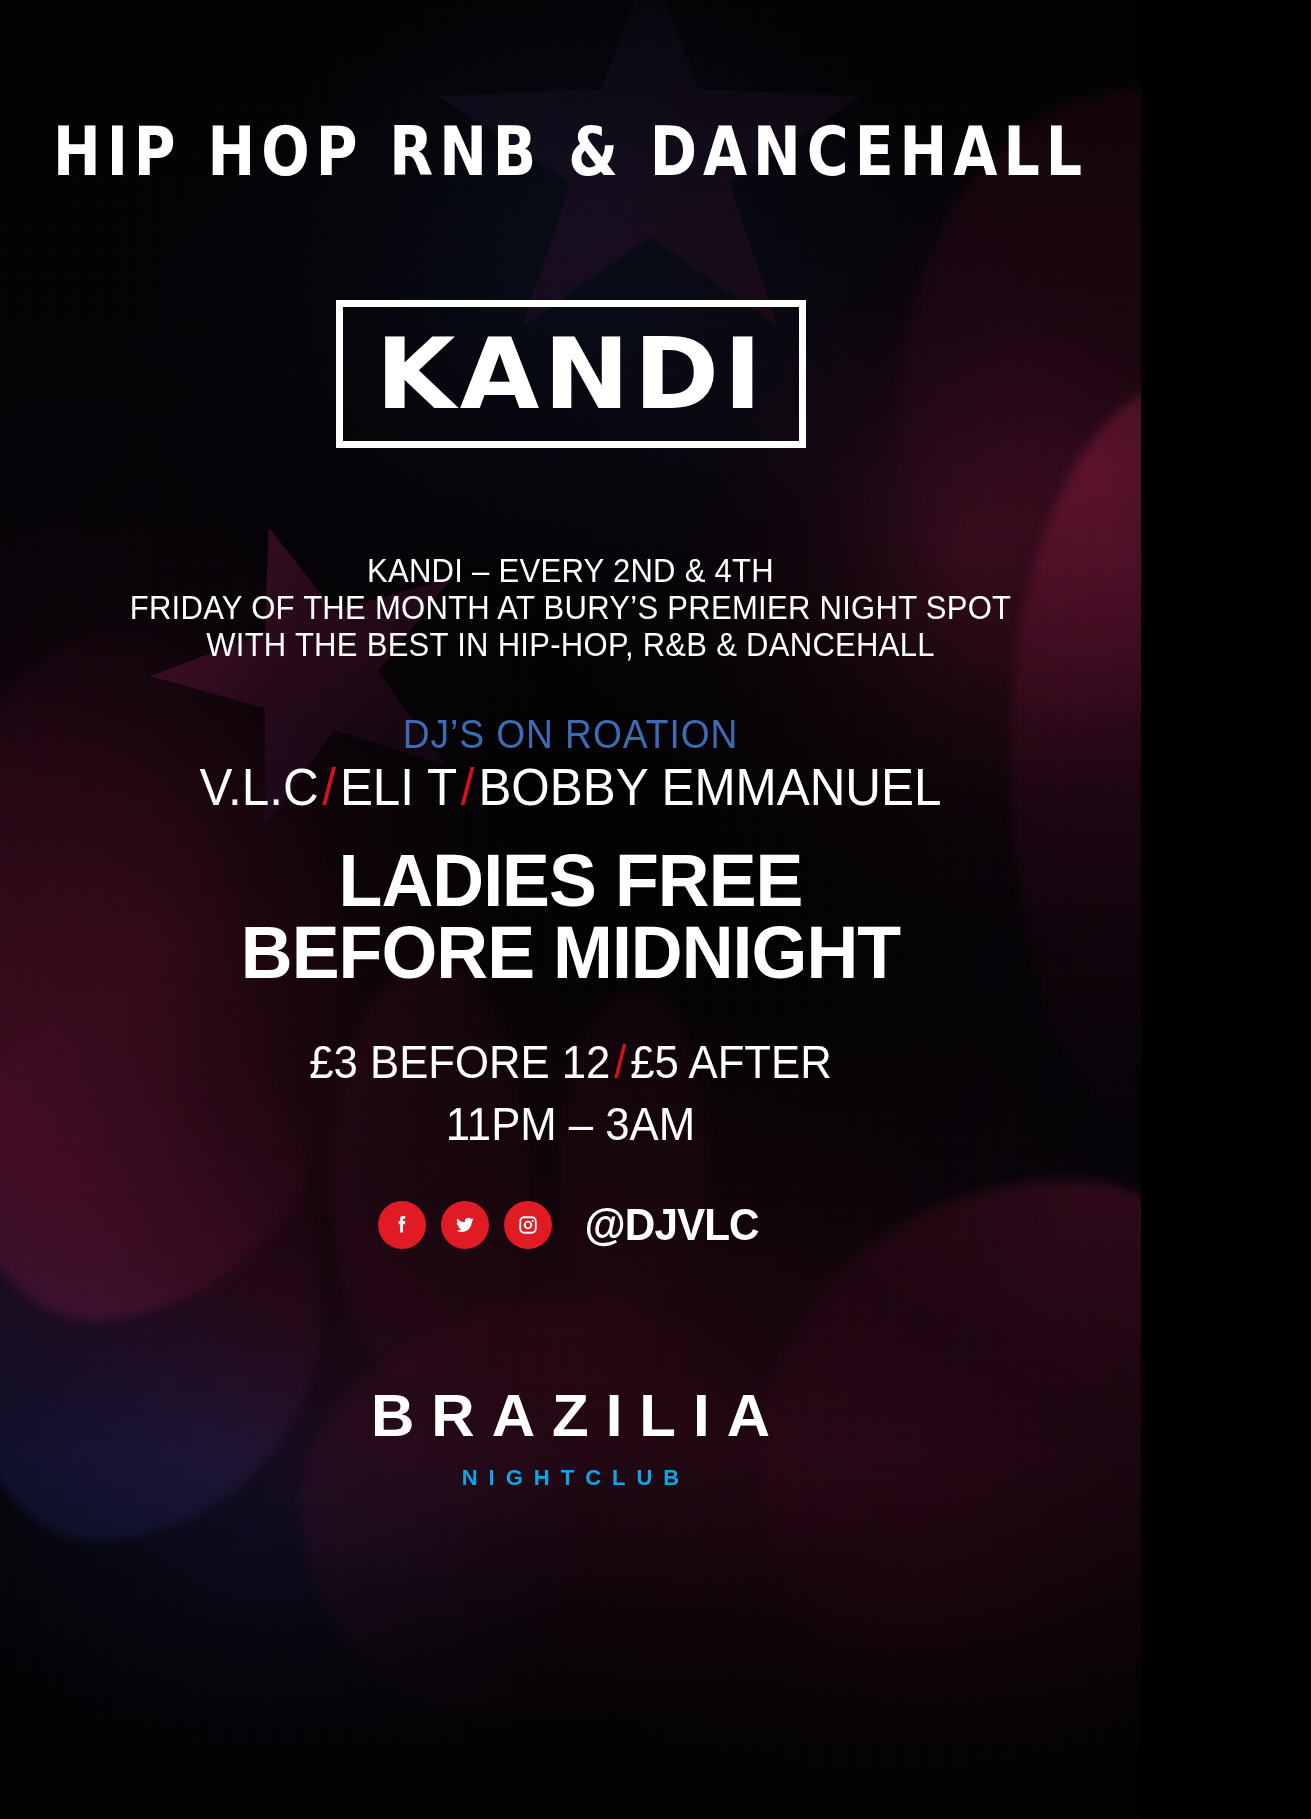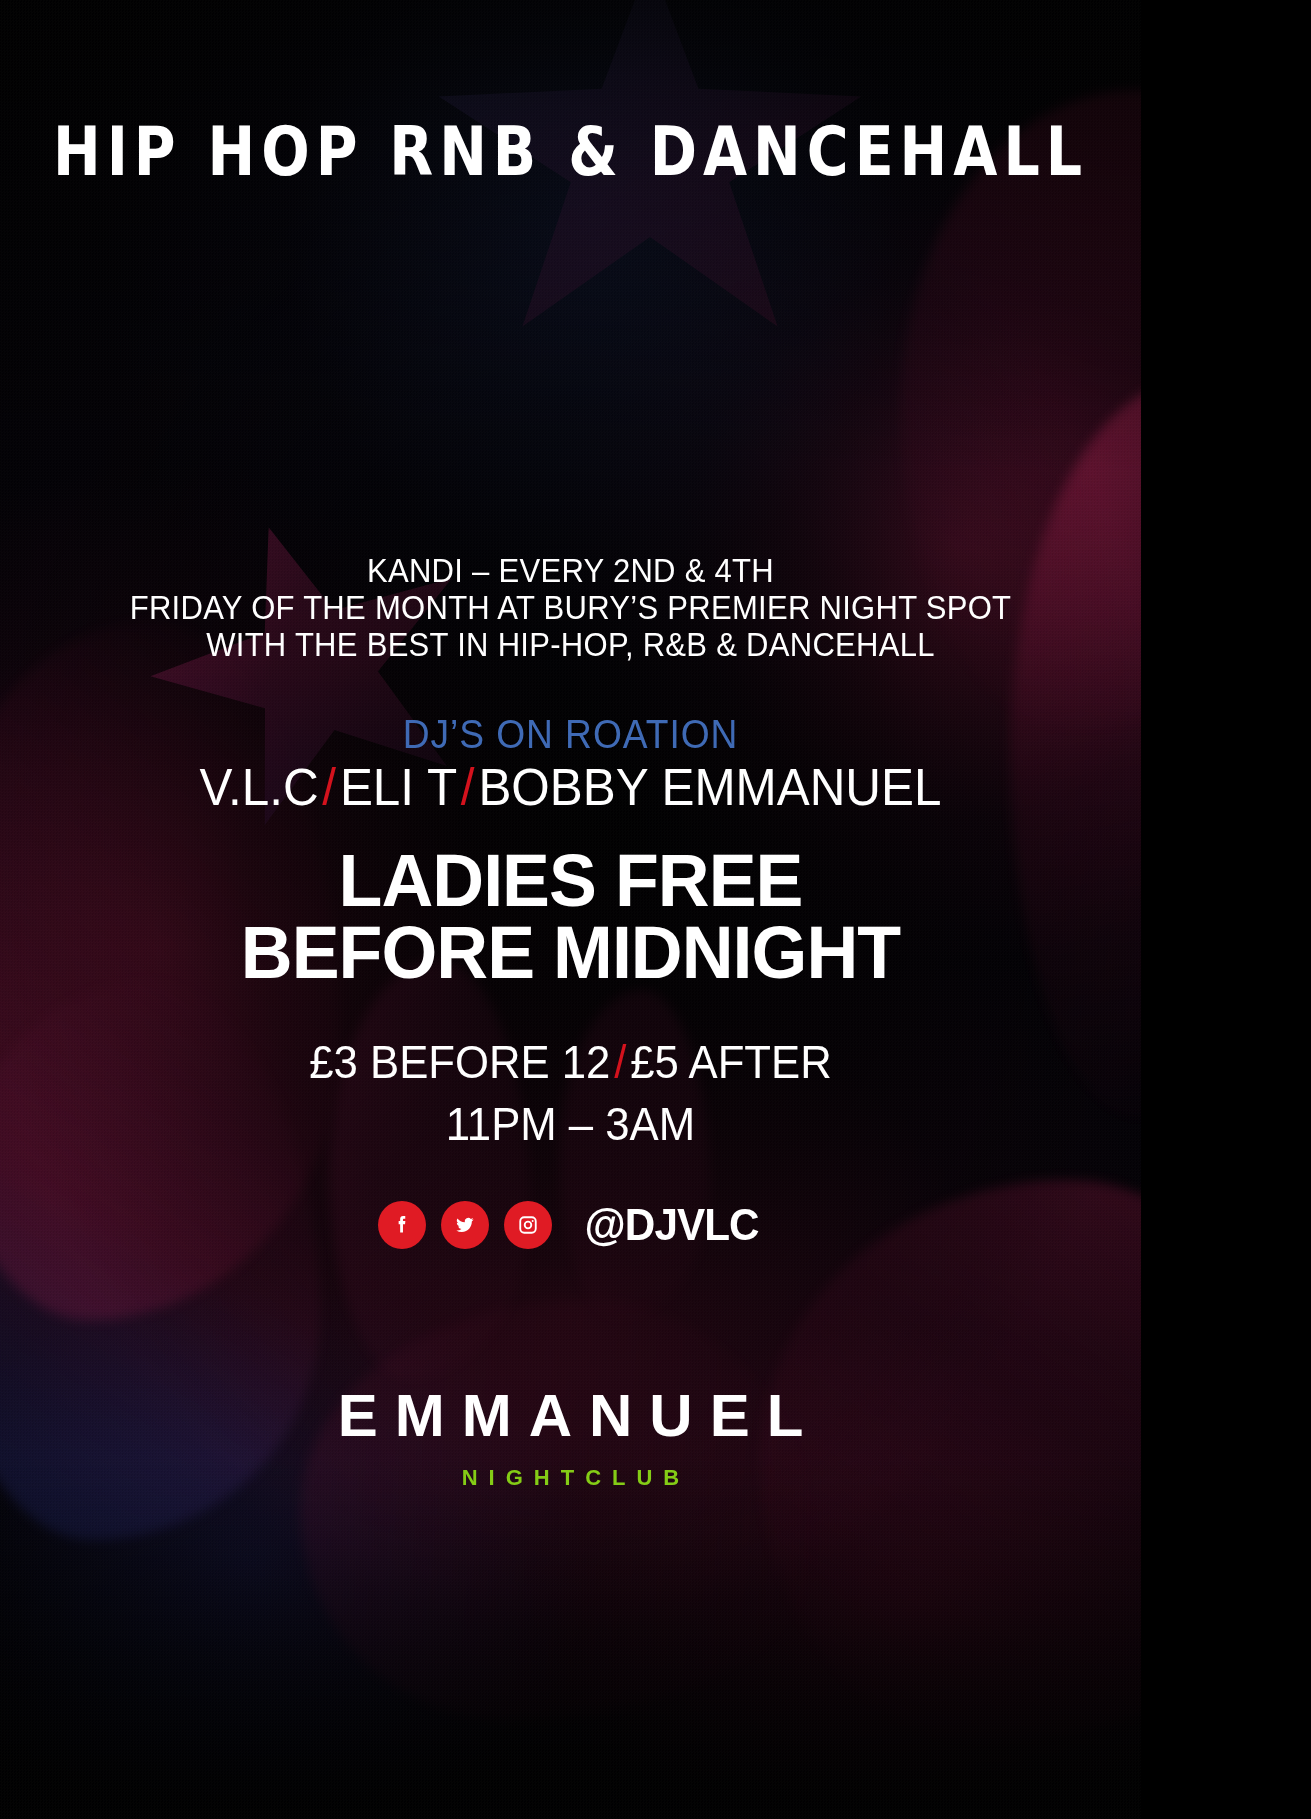--- a/index.html
+++ b/index.html
@@ -219,21 +219,21 @@
   
   .brand {
     position:absolute; top:1381px; left:0; width:100%;
     text-align:center; color:#fff;
     font-size:60px; font-weight:bold;
     letter-spacing:17px;
     text-indent:17px;
   }
   .brand-sub {
     position:absolute; top:1465px; left:0; width:100%;
-    text-align:center; color:#84cc16;
+    text-align:center; color:#0ea5e9;
     font-size:22px; font-weight:bold;
     letter-spacing:11px;
     text-indent:11px;
   }
 </style>
 </head>
 <body>
 
 <div id="poster">
 
@@ -251,20 +251,23 @@
   <div class="bg bg-mesh"></div>
   <div class="bg bg-vignette"></div>
   <div class="bg bg-topdark"></div>
   <div class="bg bg-botdark"></div>
   <div class="bg bg-noise"></div>
 
   <div class="content">
 
     <div class="headline">HIP HOP RNB &amp; DANCEHALL</div>
 
+    <div class="logo-box">
+      <span class="logo-text">KANDI</span>
+    </div>
 
     <div class="desc">
       <div>KANDI – EVERY 2ND &amp; 4TH</div>
       <div>FRIDAY OF THE MONTH AT BURY’S PREMIER NIGHT SPOT</div>
       <div>WITH THE BEST IN HIP-HOP, R&amp;B &amp; DANCEHALL</div>
     </div>
 
     <div class="dj-head">DJ’S ON ROATION</div>
 
     <div class="dj-names">
@@ -294,17 +297,17 @@
           </svg>
       </span>
       <span class="sicon">
         <svg viewBox="0 0 24 24">
             <path d="M8.5 4h7A4.5 4.5 0 0 1 20 8.5v7a4.5 4.5 0 0 1-4.5 4.5h-7A4.5 4.5 0 0 1 4 15.5v-7A4.5 4.5 0 0 1 8.5 4zm0 1.7A2.8 2.8 0 0 0 5.7 8.5v7a2.8 2.8 0 0 0 2.8 2.8h7a2.8 2.8 0 0 0 2.8-2.8v-7a2.8 2.8 0 0 0-2.8-2.8h-7zM12 8.1a3.9 3.9 0 1 1 0 7.8 3.9 3.9 0 0 1 0-7.8zm0 1.7a2.2 2.2 0 1 0 0 4.4 2.2 2.2 0 0 0 0-4.4zm4.3-2.4a.9.9 0 1 1 0 1.8.9.9 0 0 1 0-1.8z"></path>
           </svg>
       </span>
       <span class="handle">@DJVLC</span>
     </div>
 
-    <div class="brand">EMMANUEL</div>
+    <div class="brand">BRAZILIA</div>
     <div class="brand-sub">NIGHTCLUB</div>
 
   </div>
 </div>
 
 </body></html>

